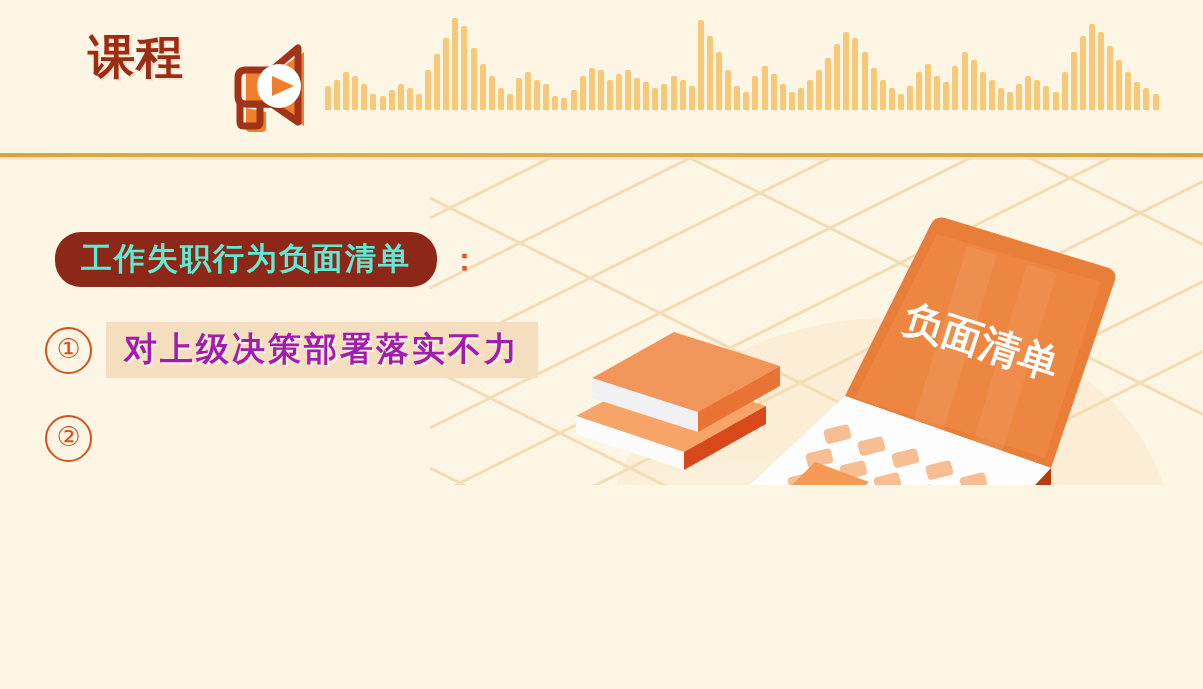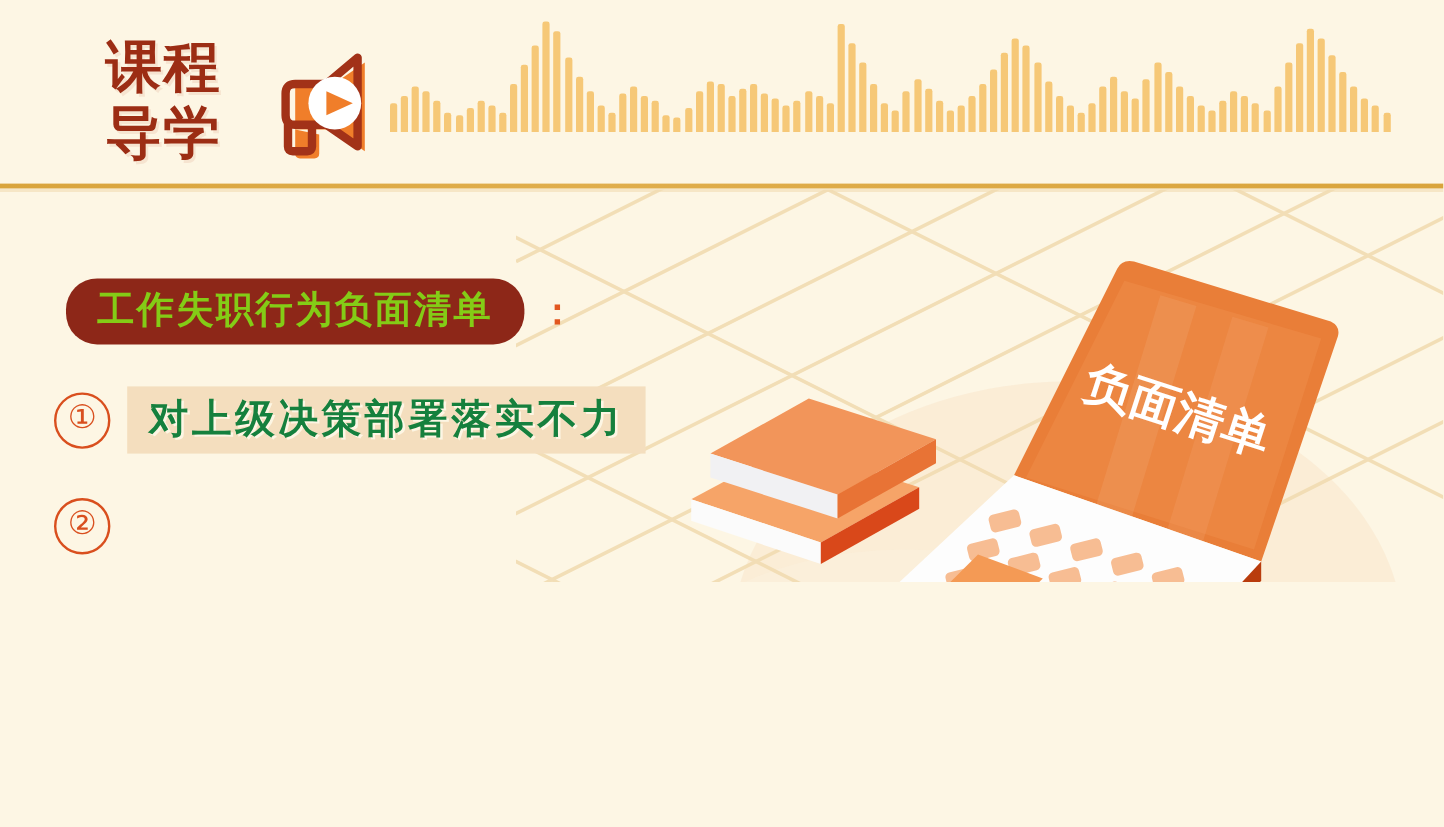--- a/index.html
+++ b/index.html
@@ -49,21 +49,21 @@
     background:#FAEAD2;border-radius:50%;opacity:.75;
   }
   #desk-blob2{
     position:absolute;left:520px;top:300px;width:470px;height:300px;
     background:#FBEFDC;border-radius:50%;opacity:.7;
   }
 
   
   #title-row{position:absolute;left:55px;top:232px;display:flex;align-items:center;}
   #title-pill{
-    background:#8D2718;color:#84cc16;border-radius:26px;
+    background:#8D2718;color:#5eead4;border-radius:26px;
     padding:9px 26px 12px 26px;
     font-family:"DejaVu Serif","Liberation Serif",serif;
     font-weight:bold;font-size:31px;letter-spacing:2px;line-height:1.1;
   }
   #title-colon{
     color:#E2571F;font-size:31px;font-weight:bold;margin-left:12px;
     font-family:"DejaVu Sans","Liberation Sans",sans-serif;
   }
 
   .list-row{position:absolute;left:45px;display:flex;align-items:center;}
@@ -73,37 +73,36 @@
 
   .num-circle{
     width:43px;height:43px;border:2px solid #D94F1E;border-radius:50%;
     color:#D94F1E;font-size:27px;line-height:40px;text-align:center;
     font-family:"DejaVu Sans","Liberation Sans",sans-serif;
     flex:none;
   }
   .item-bar{
     margin-left:14px;background:#F4DEBE;
     padding:6px 18px 9px 18px;
-    color:#15803d;
+    color:#a21caf;
     font-family:"DejaVu Serif","Liberation Serif",serif;
     font-weight:bold;font-size:33px;letter-spacing:3px;line-height:1.25;
     text-shadow:2px 2px 0 #FDF6E4;
     white-space:nowrap;
   }
 </style>
 </head>
 <body>
 
 <div id="poster">
 
   <div id="header">
 
     <div id="logo-block">
       <div class="logo-line" id="logo-l1">课程</div>
-      <div class="logo-line" id="logo-l2">导学</div>
     </div>
 
     <div id="megaphone">
       <svg width="96" height="96" viewBox="0 0 96 96">
         <path d="M30 68 L30 88 Q30 92 34 92 L46 92 Q50 92 50 88 L50 72 Z" fill="#F07E2A"></path>
         <path d="M88 12 L88 86 L62 68 L30 68 L30 30 L62 30 Z" fill="#F07E2A"></path>
         <path d="M82 8 L82 82 L56 64 L30 64 Q22 64 22 56 L22 38 Q22 30 30 30 L56 30 Z" fill="none" stroke="#A23218" stroke-width="7" stroke-linejoin="round"></path>
         <path d="M24 62 L24 82 Q24 86 28 86 L40 86 Q44 86 44 82 L44 66" fill="none" stroke="#A23218" stroke-width="7" stroke-linejoin="round"></path>
         <circle cx="63" cy="46" r="22" fill="#FFFFFF"></circle>
         <path d="M56 36 L78 46 L56 56 Z" fill="#F07E2A"></path>

